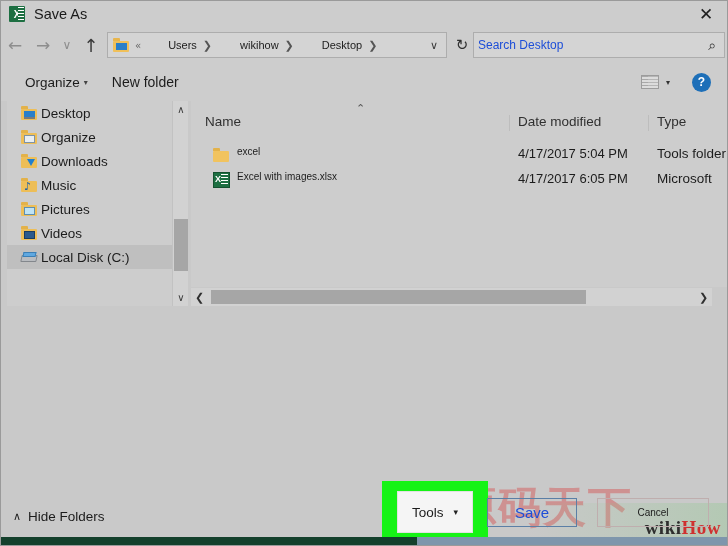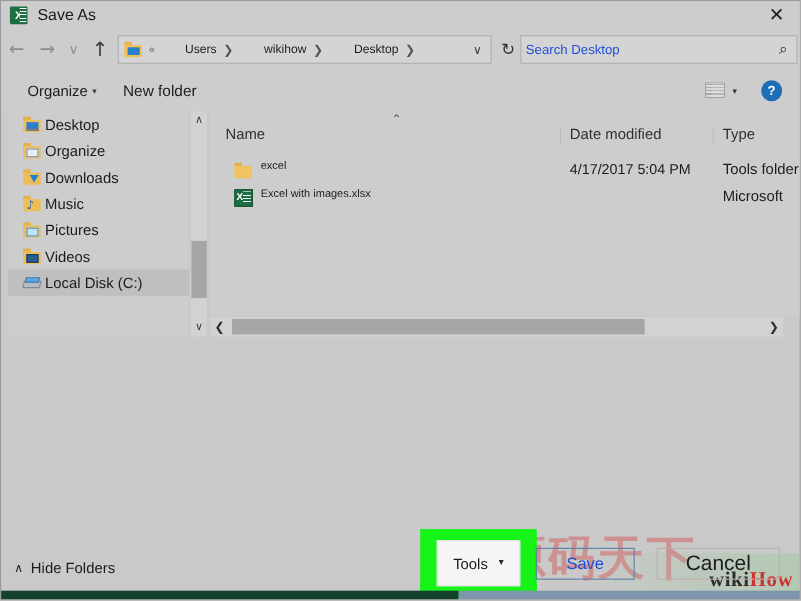--- a/index.html
+++ b/index.html
@@ -252,21 +252,21 @@
     position: absolute; left: 486px; top: 497px; width: 90px; height: 29px;
     border: 1px solid #5b7fa6; background: transparent;
     display: flex; align-items: center; justify-content: center;
   }
   #save-label { font-size: 15px; color: #1d4ed8; }
   #cancel-button {
     position: absolute; left: 596px; top: 497px; width: 112px; height: 29px;
     border: 1px solid #bfaeae; background: transparent;
     display: flex; align-items: center; justify-content: center;
   }
-  #cancel-label { font-size: 19px; color: #1c1c1c; }
+  #cancel-label { font-size: 10px; color: #1c1c1c; }
 
   
   #watermark-cjk {
     position: absolute; left: 452px; top: 478px; width: 276px; height: 56px;
     font-family: "DejaVu Sans", sans-serif;
     font-size: 43px; font-weight: bold; color: rgba(215,70,70,0.42);
     letter-spacing: 2px; white-space: nowrap; overflow: hidden;
   }
   #watermark-blue {
     position: absolute; left: 398px; top: 482px; width: 330px; height: 50px;
@@ -434,20 +434,21 @@
           <i class="body"></i>
         </span>
       <span class="file-name">excel</span>
       <span class="file-date">4/17/2017 5:04 PM</span>
       <span class="file-type">Tools folder</span>
     </div>
 
     <div class="file-row" id="file-row-1">
       <span class="file-icon fi-xlsx"></span>
       <span class="file-name">Excel with images.xlsx</span>
+      <span class="file-date">4/17/2017 6:05 PM</span>
       <span class="file-type">Microsoft</span>
     </div>
   </div>
 
   <div id="h-scrollbar">
     <div id="hsb-left">❮</div>
     <div id="hsb-thumb"></div>
     <div id="hsb-right">❯</div>
   </div>
 

